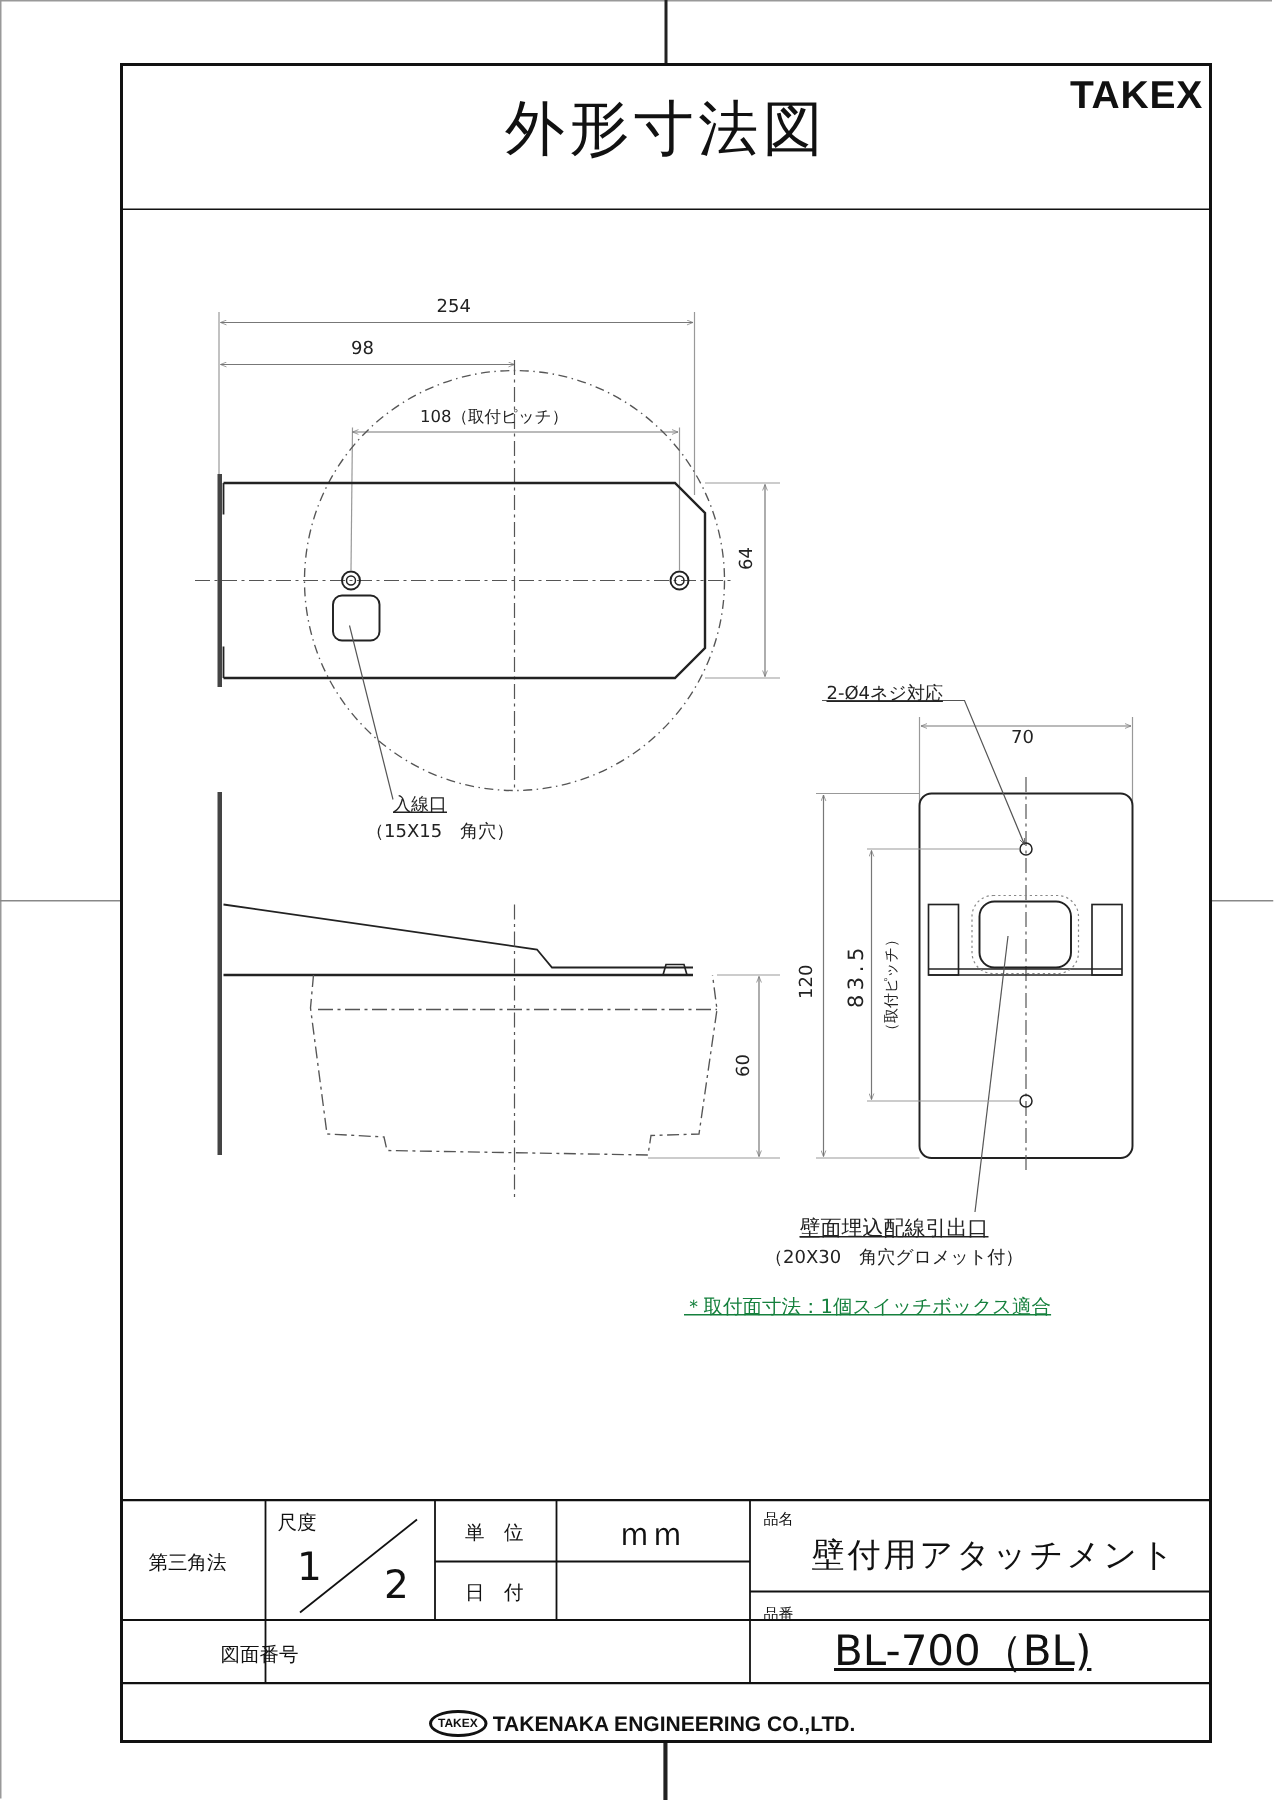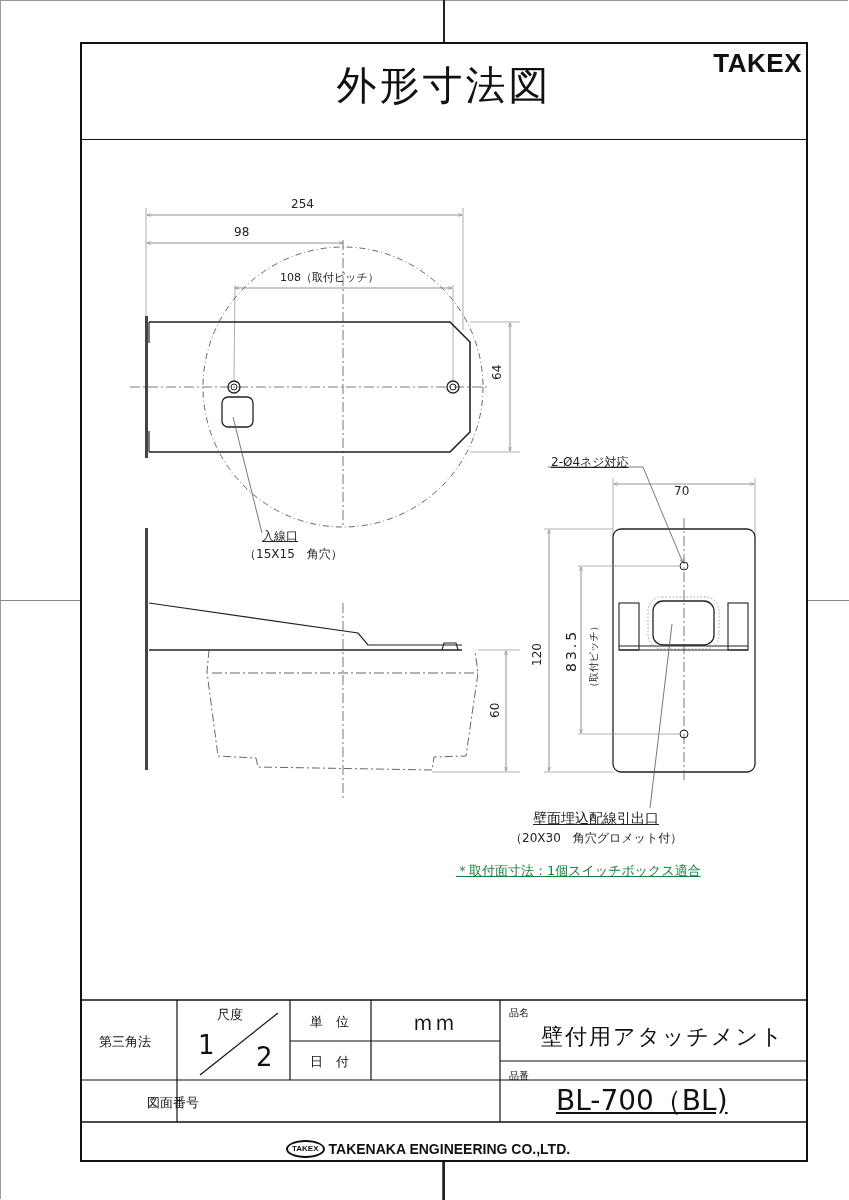--- a/index.html
+++ b/index.html
@@ -160,21 +160,21 @@
 <div class="note" style="left:674px;top:466px;margin-top:18px;">70</div>
 <div class="note" style="left:530px;top:666px;transform:rotate(-90deg);transform-origin:left top;">120</div>
 <div class="note" style="left:563px;top:672px;font-size:14px;letter-spacing:3px;transform:rotate(-90deg);transform-origin:left top;">83.5</div>
 <div class="note" style="left:587px;top:692px;font-size:10px;transform:rotate(-90deg);transform-origin:left top;">（取付ピッチ）</div>
 <div class="note u" style="left:533px;top:810px;font-size:14px;">壁面埋込配線引出口</div>
 <div class="note" style="left:510px;top:830px;">（20X30　角穴グロメット付）</div>
 
 <div class="note u" style="left:456px;top:862px;font-size:13px;color:#15803d;">＊取付面寸法：1個スイッチボックス適合</div>
 
 <div class="tb-cell" style="left:99px;top:1033px;">第三角法</div>
-<div class="tb-cell" style="left:185px;top:1006px;margin-left:32px;">尺度</div>
+<div class="tb-cell" style="left:185px;top:1006px;">尺度</div>
 <div class="tb-cell" style="left:198px;top:1030px;font-size:26px;">1</div>
 <div class="tb-cell" style="left:256px;top:1042px;font-size:26px;">2</div>
 <div class="tb-cell" style="left:310px;top:1013px;">単　位</div>
 <div class="tb-cell" style="left:412px;top:1008px;font-size:22px;">ｍｍ</div>
 <div class="tb-cell" style="left:310px;top:1053px;">日　付</div>
 <div class="tb-cell" style="left:380px;top:1053px;"></div>
 <div class="tb-cell" style="left:99px;top:1094px;margin-left:48px;">図面番号</div>
 <div class="tb-cell" style="left:190px;top:1094px;"></div>
 <div class="tb-cell" style="left:509px;top:1006px;font-size:10px;">品名</div>
 <div class="tb-cell" style="left:541px;top:1022px;font-size:22px;letter-spacing:2px;">壁付用アタッチメント</div>

